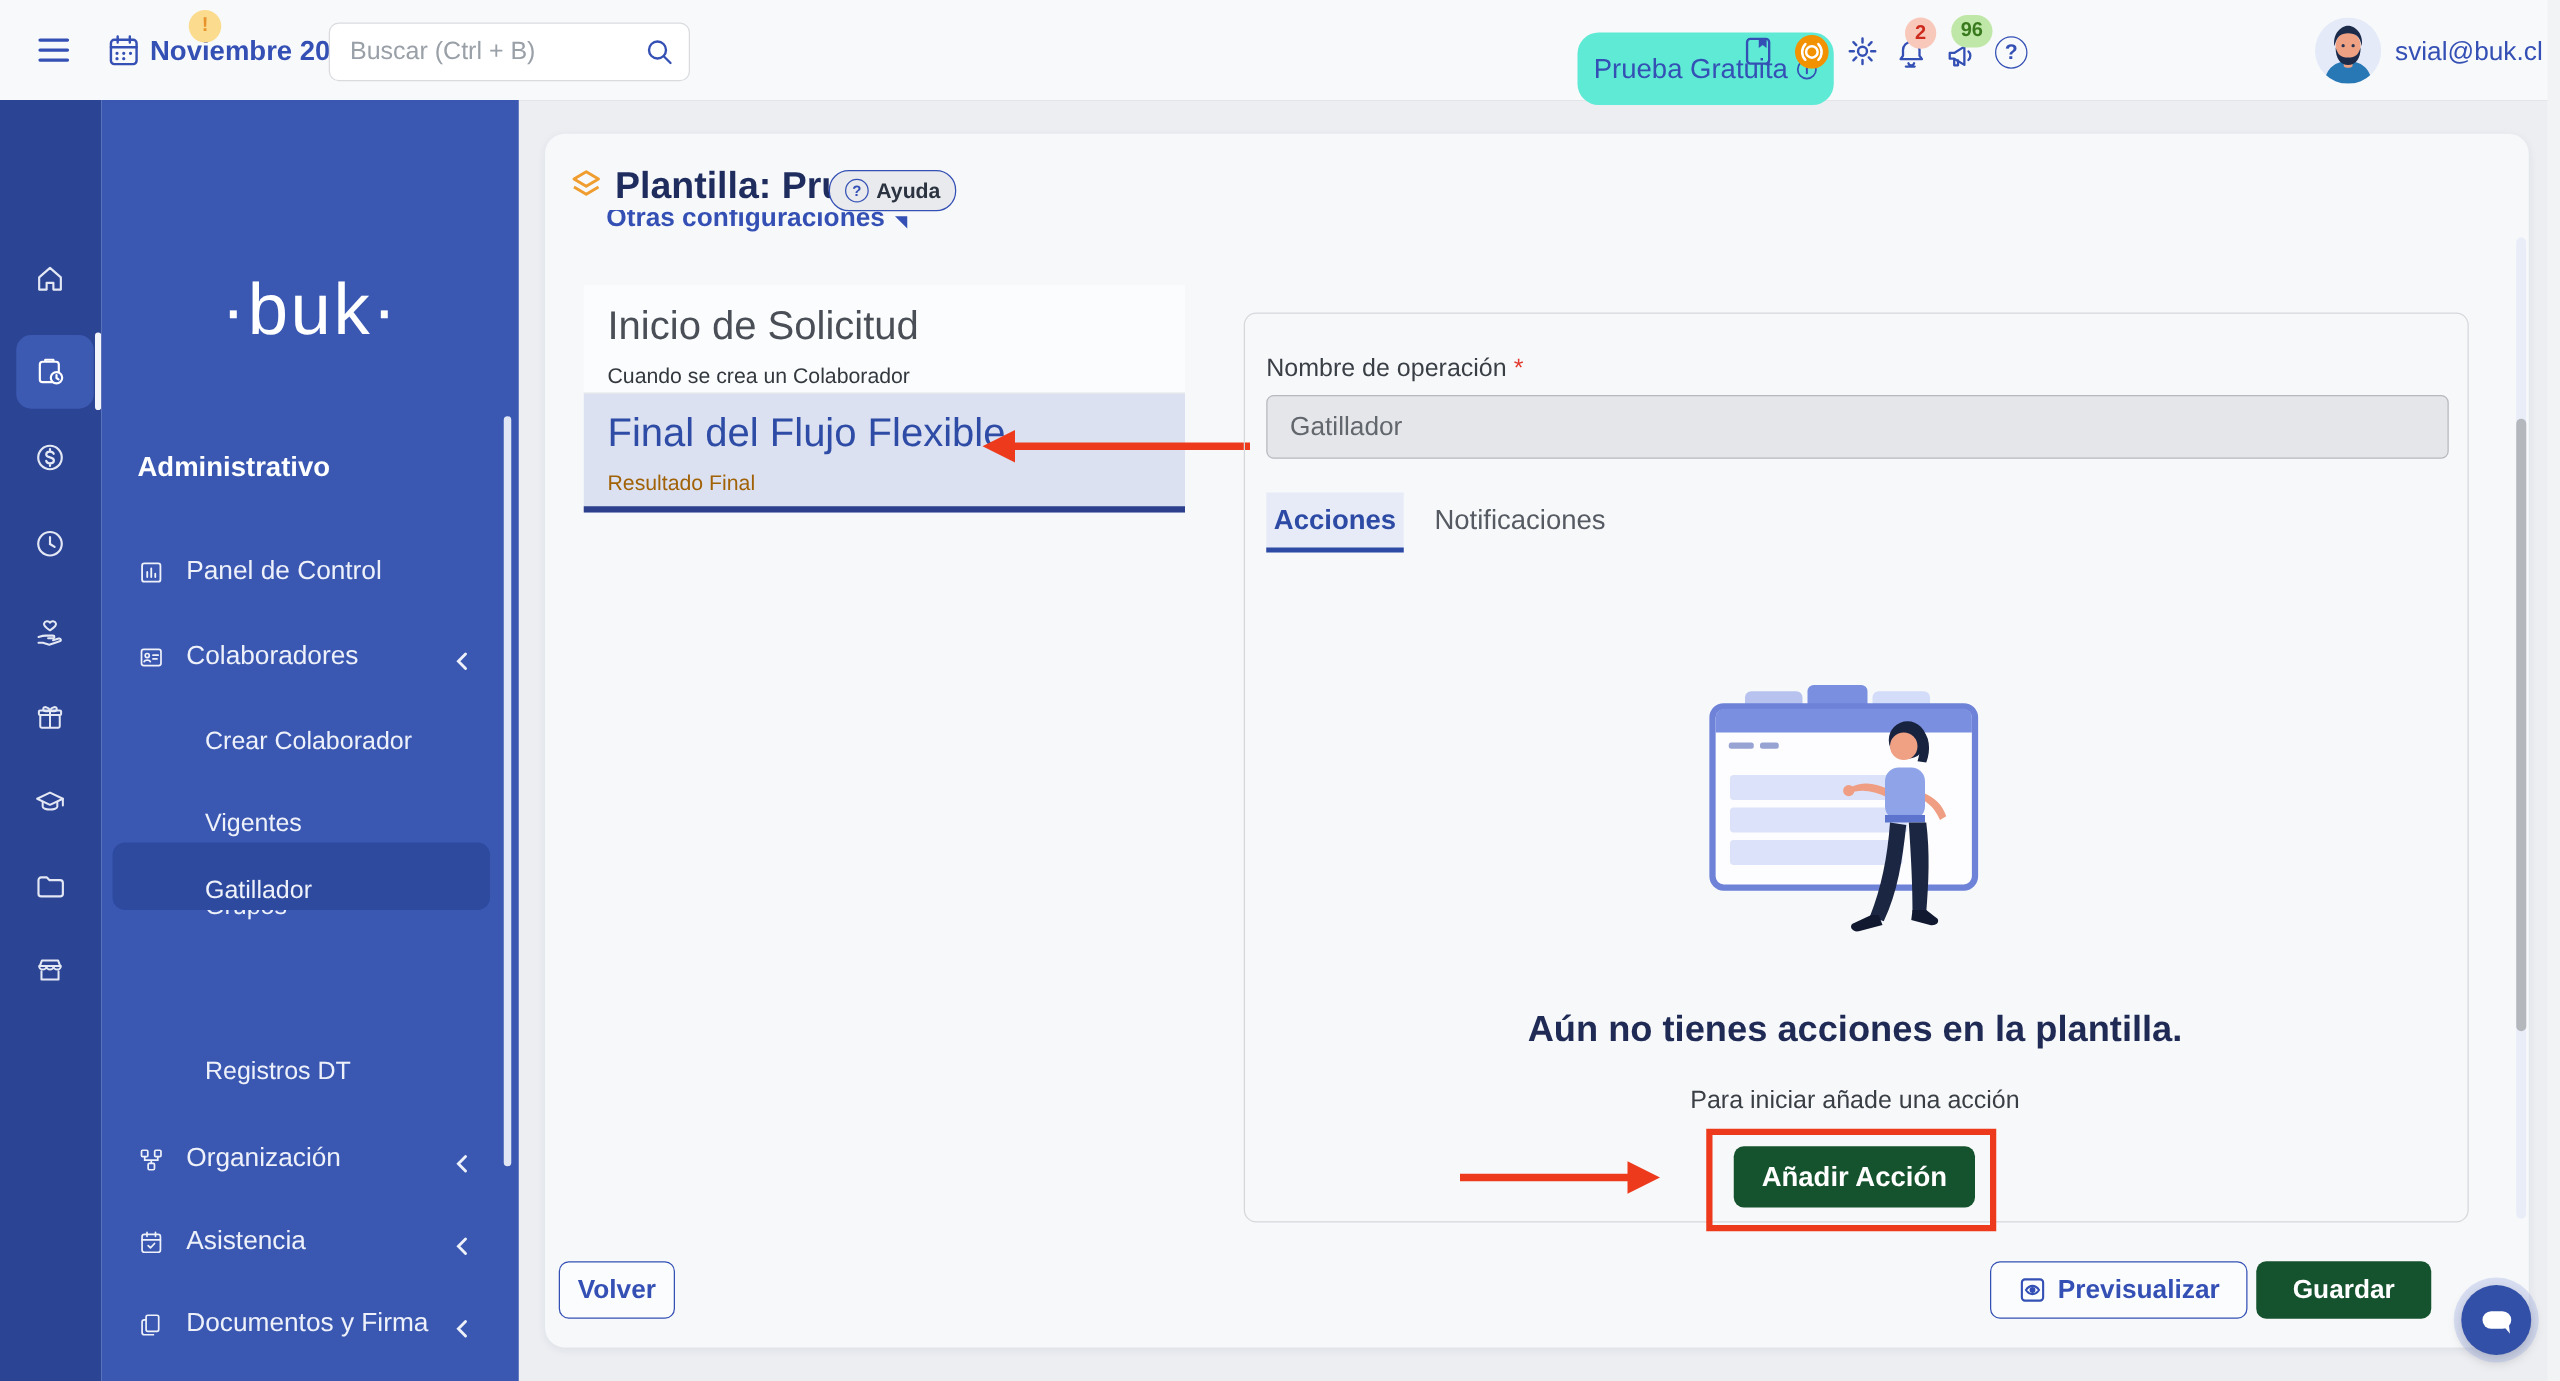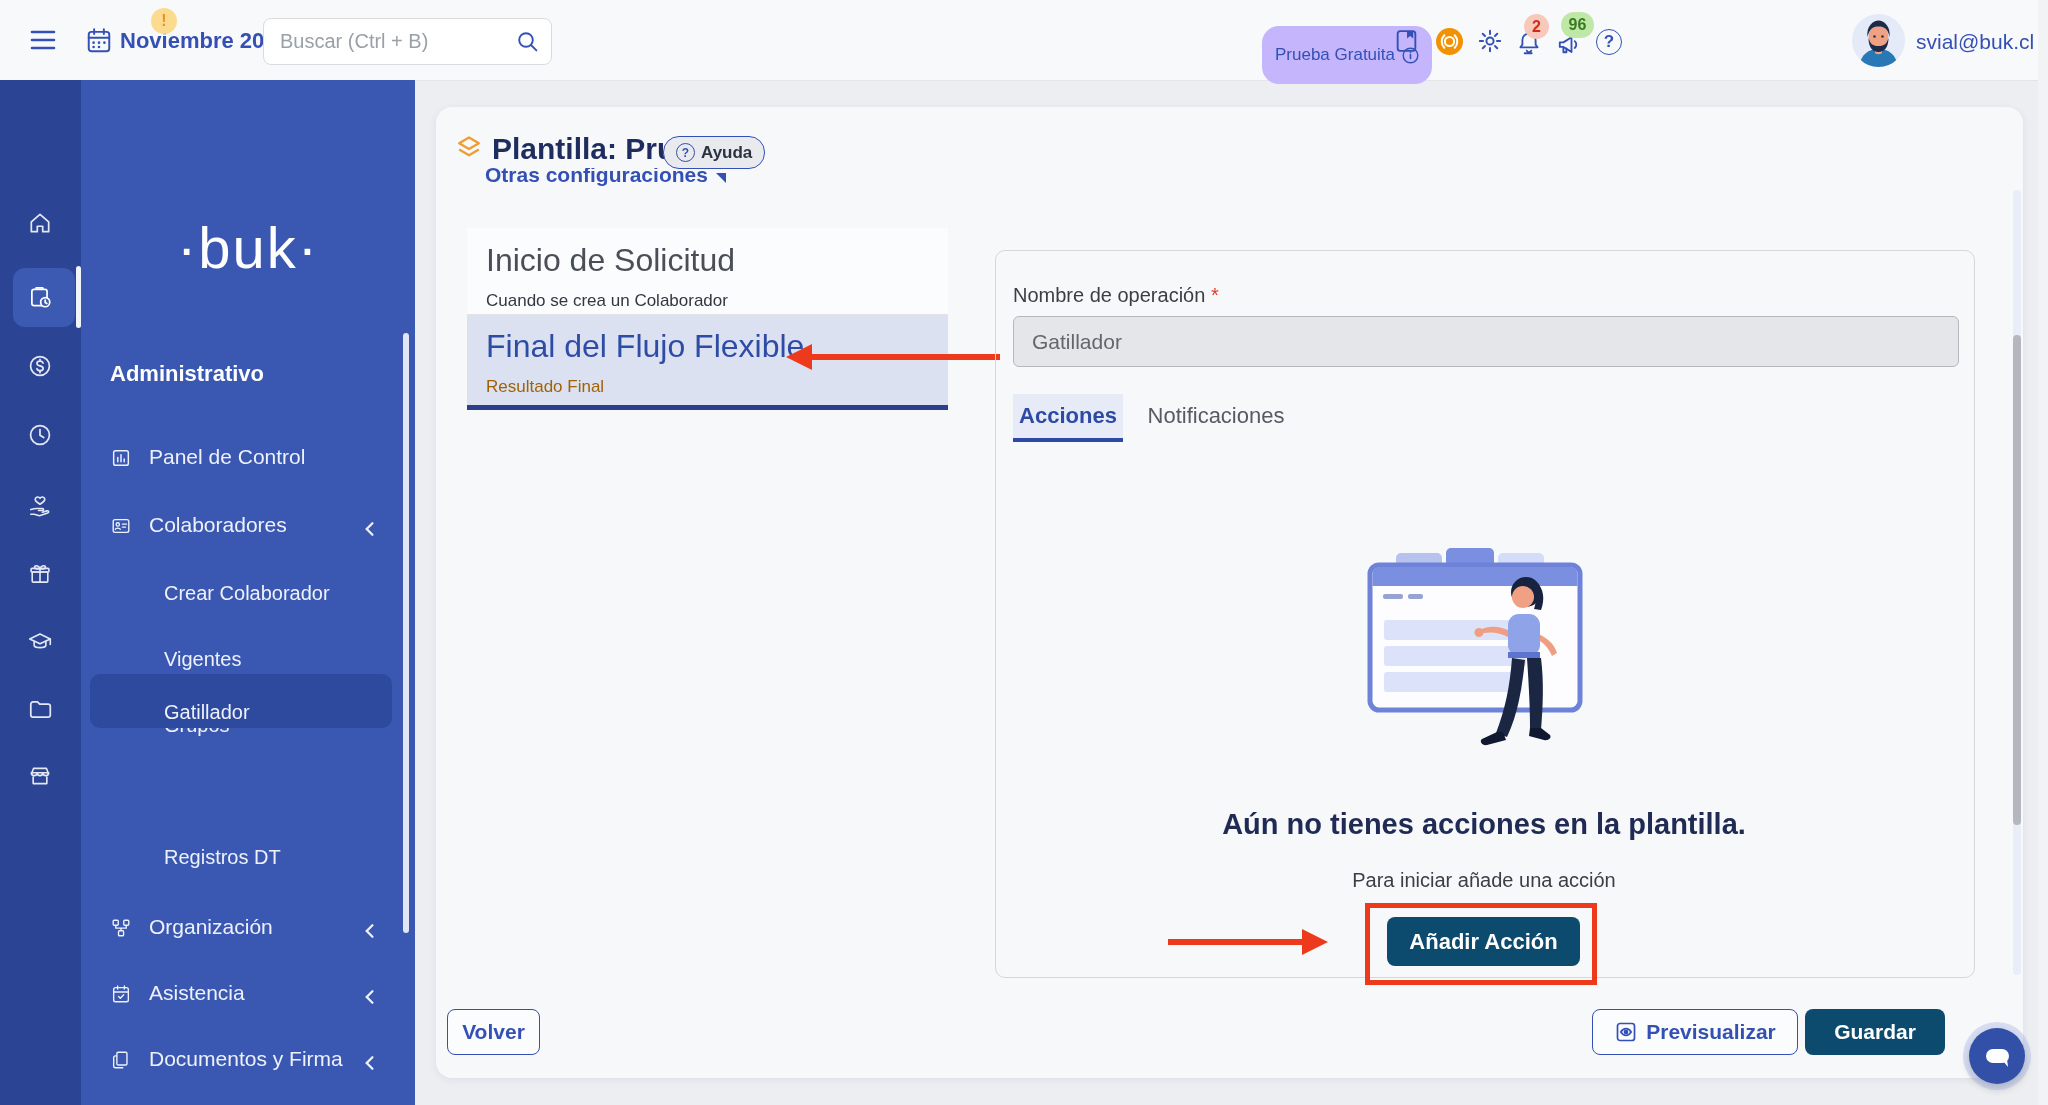--- a/index.html
+++ b/index.html
@@ -9,22 +9,22 @@
   svg{display:block}
   
   .topbar{left:0;top:0;width:2048px;height:80px;background:#f8f9fb;border-bottom:1px solid #e3e5e9}
   .month{color:#3450b5;font-size:22px;font-weight:bold}
   .alert-badge{width:26px;height:26px;border-radius:50%;background:#fbdc8e;color:#e8932c;
                font-weight:bold;font-size:16px;display:flex;align-items:center;justify-content:center}
   .searchbox{left:263px;top:18px;width:287px;height:45px;background:#fff;border:1px solid #d9dbdf;border-radius:8px}
   .searchbox input{position:absolute;left:14px;top:1px;width:230px;height:41px;border:0;outline:0;background:transparent;
                    font-family:"Liberation Sans",sans-serif;font-size:20px;color:#5a6068}
   .searchbox input::placeholder{color:#9aa0a8}
-  .trial-pill{left:1262px;top:26px;height:34px;padding:12px 13px;background:#c4b5fd;border-radius:17px;
-              display:flex;align-items:center;gap:7px;color:#3450b5;font-size:17px}
+  .trial-pill{left:1262px;top:26px;height:34px;padding:12px 13px;background:#5eead4;border-radius:17px;
+              display:flex;align-items:center;gap:7px;color:#3450b5;font-size:22px}
   .cbadge{border-radius:13px;font-weight:bold;display:flex;align-items:center;justify-content:center}
   .email{color:#3450b5;font-size:21px}
   
   .rail{left:0;top:80px;width:81px;height:1025px;background:#2b4494}
   .rail-sel-bg{left:13px;top:188px;width:62px;height:59px;border-radius:12px;background:#3d5ab3}
   .rail-sel-bar{left:76px;top:186px;width:5px;height:62px;background:#f2f4f9;border-radius:3px}
   
   .sidebar{left:81px;top:80px;width:334px;height:1025px;background:#3a58b2}
   .logo{left:0;top:134px;width:334px;text-align:center;color:#fff;font-size:58px;font-weight:500;letter-spacing:2px}
   .section{left:29px;top:281px;color:#fff;font-size:22px;font-weight:bold}
@@ -56,21 +56,21 @@
   .req{color:#e23b2e}
   .ginput{left:1013px;top:316px;width:944px;height:49px;background:#e4e6e9;border:1px solid #b6b8bd;border-radius:6px}
   .ginput input{position:absolute;left:16px;top:1px;width:900px;height:45px;border:0;outline:0;background:transparent;
                 font-family:"Liberation Sans",sans-serif;font-size:21px;color:#62666d}
   .tab{height:44px;display:flex;align-items:center;justify-content:center;font-size:22px}
   .tab.active{background:#e7ebf8;color:#2d4ba5;font-weight:bold;border-bottom:4px solid #2d4ba5}
   .tab.idle{color:#565b63}
   .empty-title{left:995px;top:808px;width:978px;text-align:center;color:#1f2a55;font-size:29px;font-weight:bold}
   .empty-sub{left:995px;top:869px;width:978px;text-align:center;color:#3a3f46;font-size:20px}
   .btn{display:flex;align-items:center;justify-content:center;border-radius:8px;font-size:21px;box-sizing:border-box}
-  .btn.primary{background:#0c4a6e;color:#fff;font-weight:bold}
+  .btn.primary{background:#14532d;color:#fff;font-weight:bold}
   .btn.outline{border:1.5px solid #3450b5;color:#3450b5;background:#fbfcfd;font-weight:bold;gap:8px}
   .red-rect{left:1365px;top:903px;width:232px;height:82px;border:5px solid #ee3a1c;box-sizing:border-box}
   .red-line{height:6px;background:#ee3a1c}
   .head-l{width:0;height:0;border-top:13px solid transparent;border-bottom:13px solid transparent;border-right:26px solid #ee3a1c}
   .head-r{width:0;height:0;border-top:13px solid transparent;border-bottom:13px solid transparent;border-left:26px solid #ee3a1c}
   .card-track{left:2013px;top:190px;width:8px;height:785px;background:#e9edf8;border-radius:4px}
   .card-thumb{left:2013px;top:335px;width:8px;height:490px;background:#b4b7bc;border-radius:4px}
   .page-strip{left:2038px;top:0;width:10px;height:1105px;background:#f2f3f5}
   .chat-fab{left:1969px;top:1028px;width:56px;height:56px;border-radius:50%;background:#3350a8;
             box-shadow:0 0 0 6px rgba(160,175,225,.35),0 4px 10px rgba(0,0,0,.25)}

